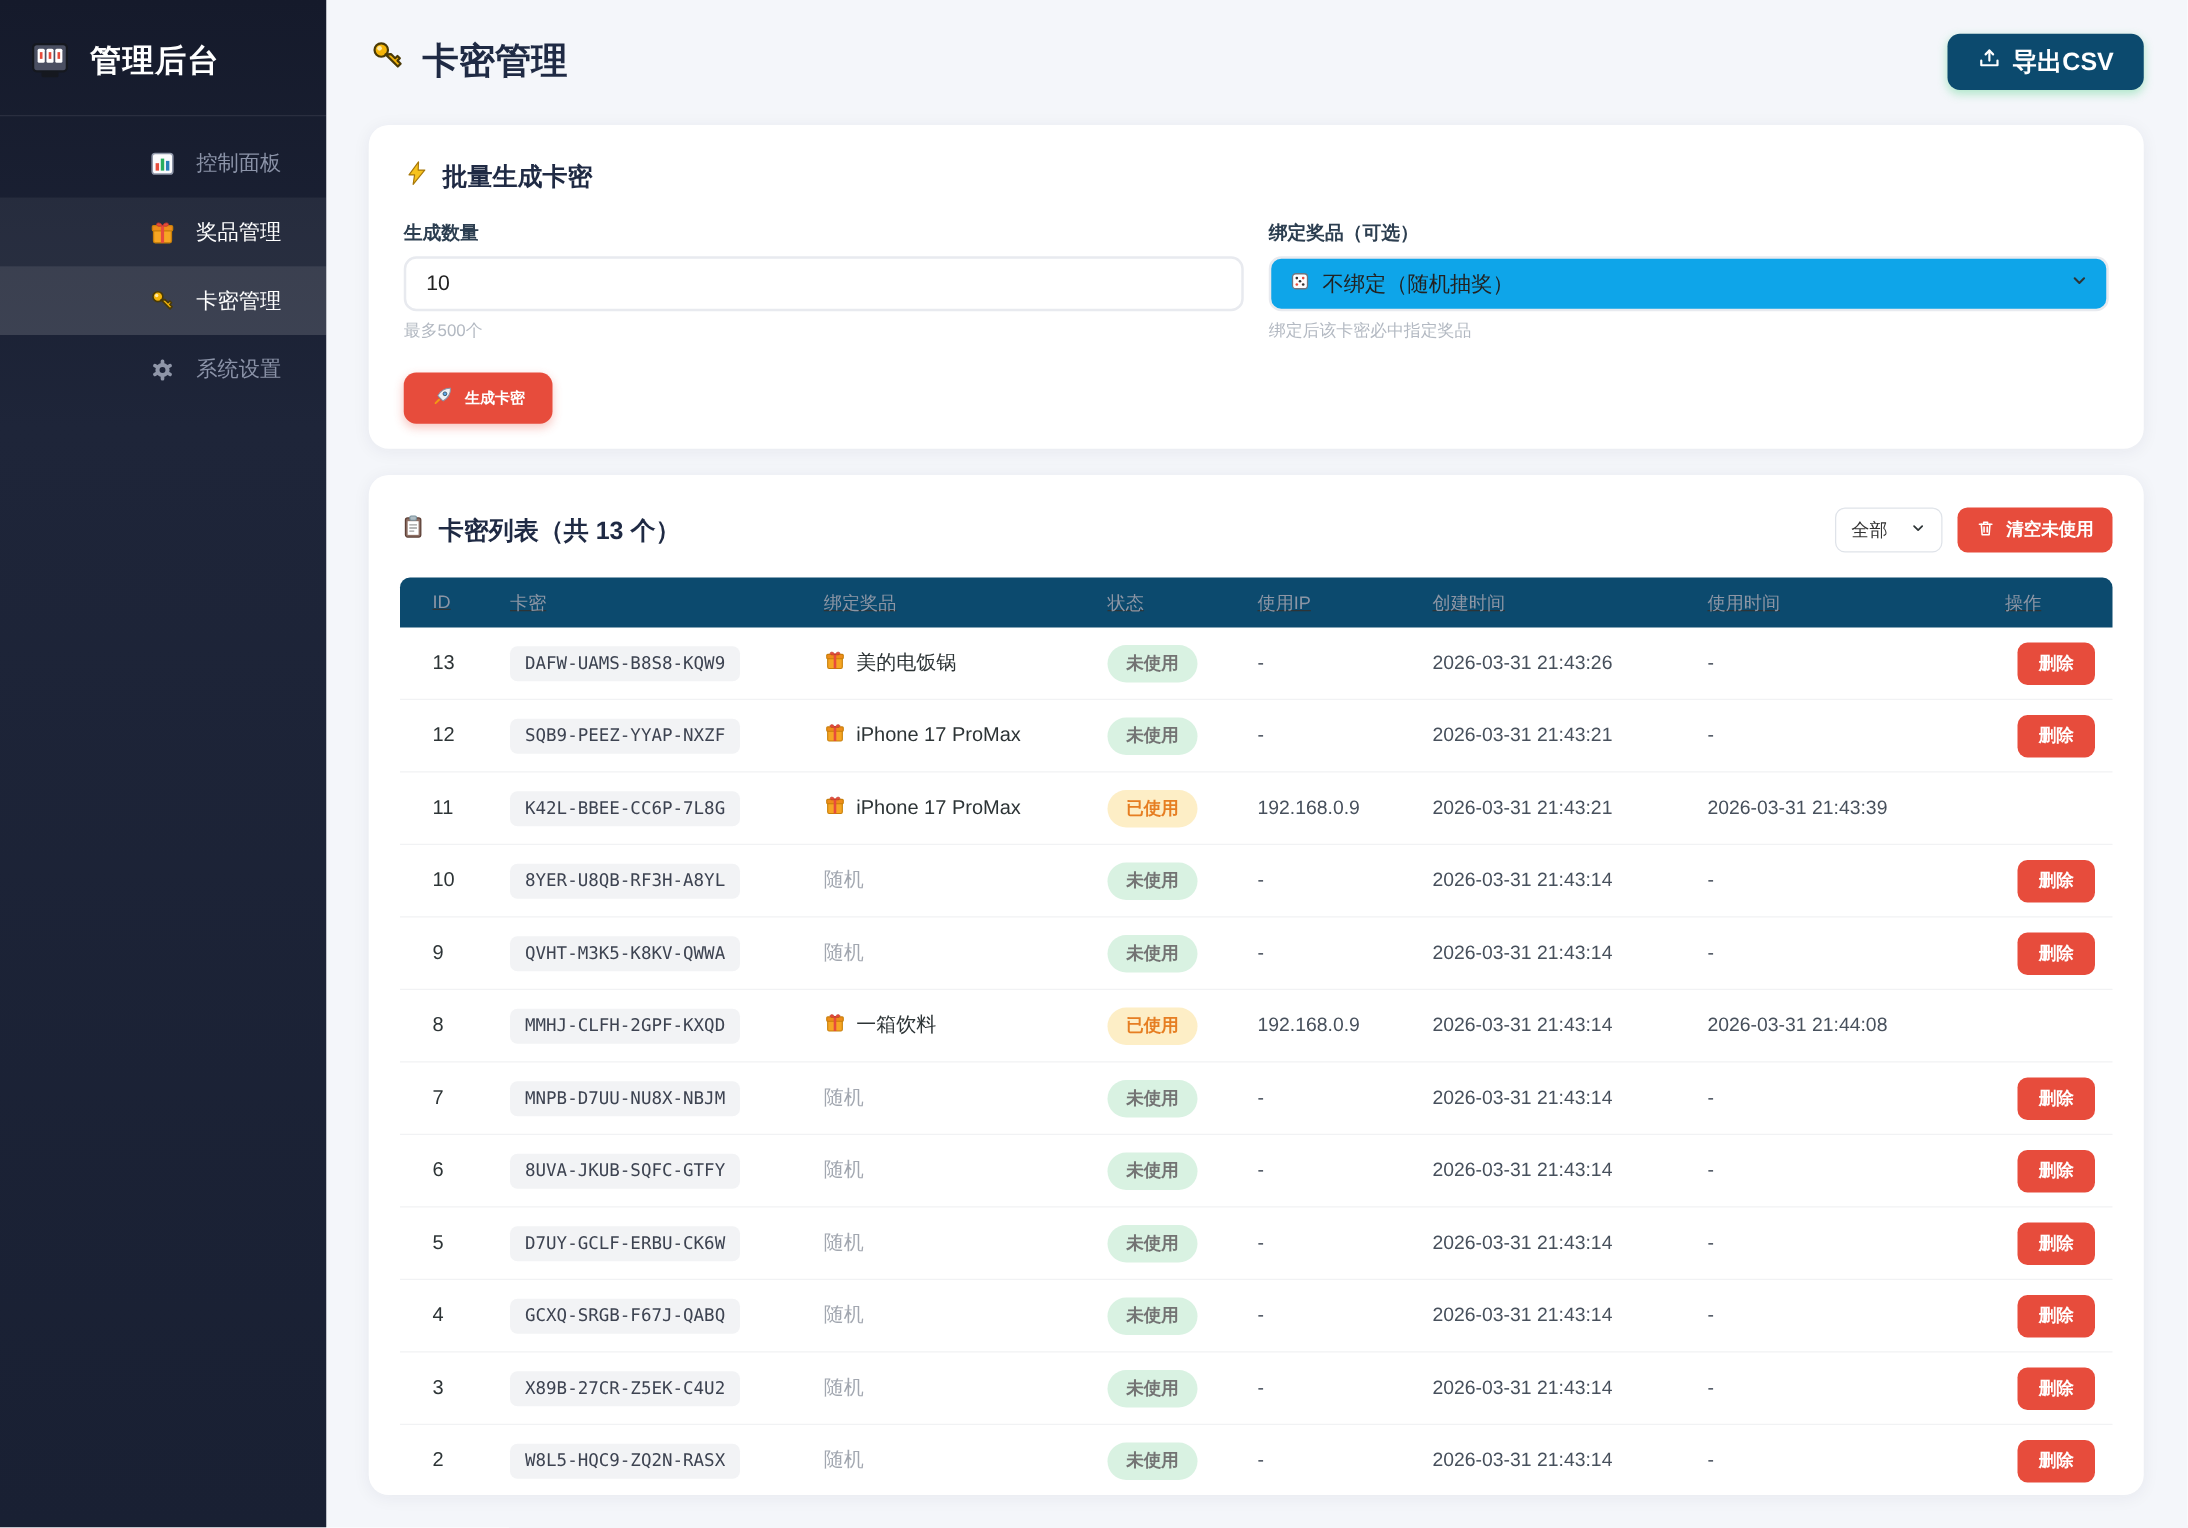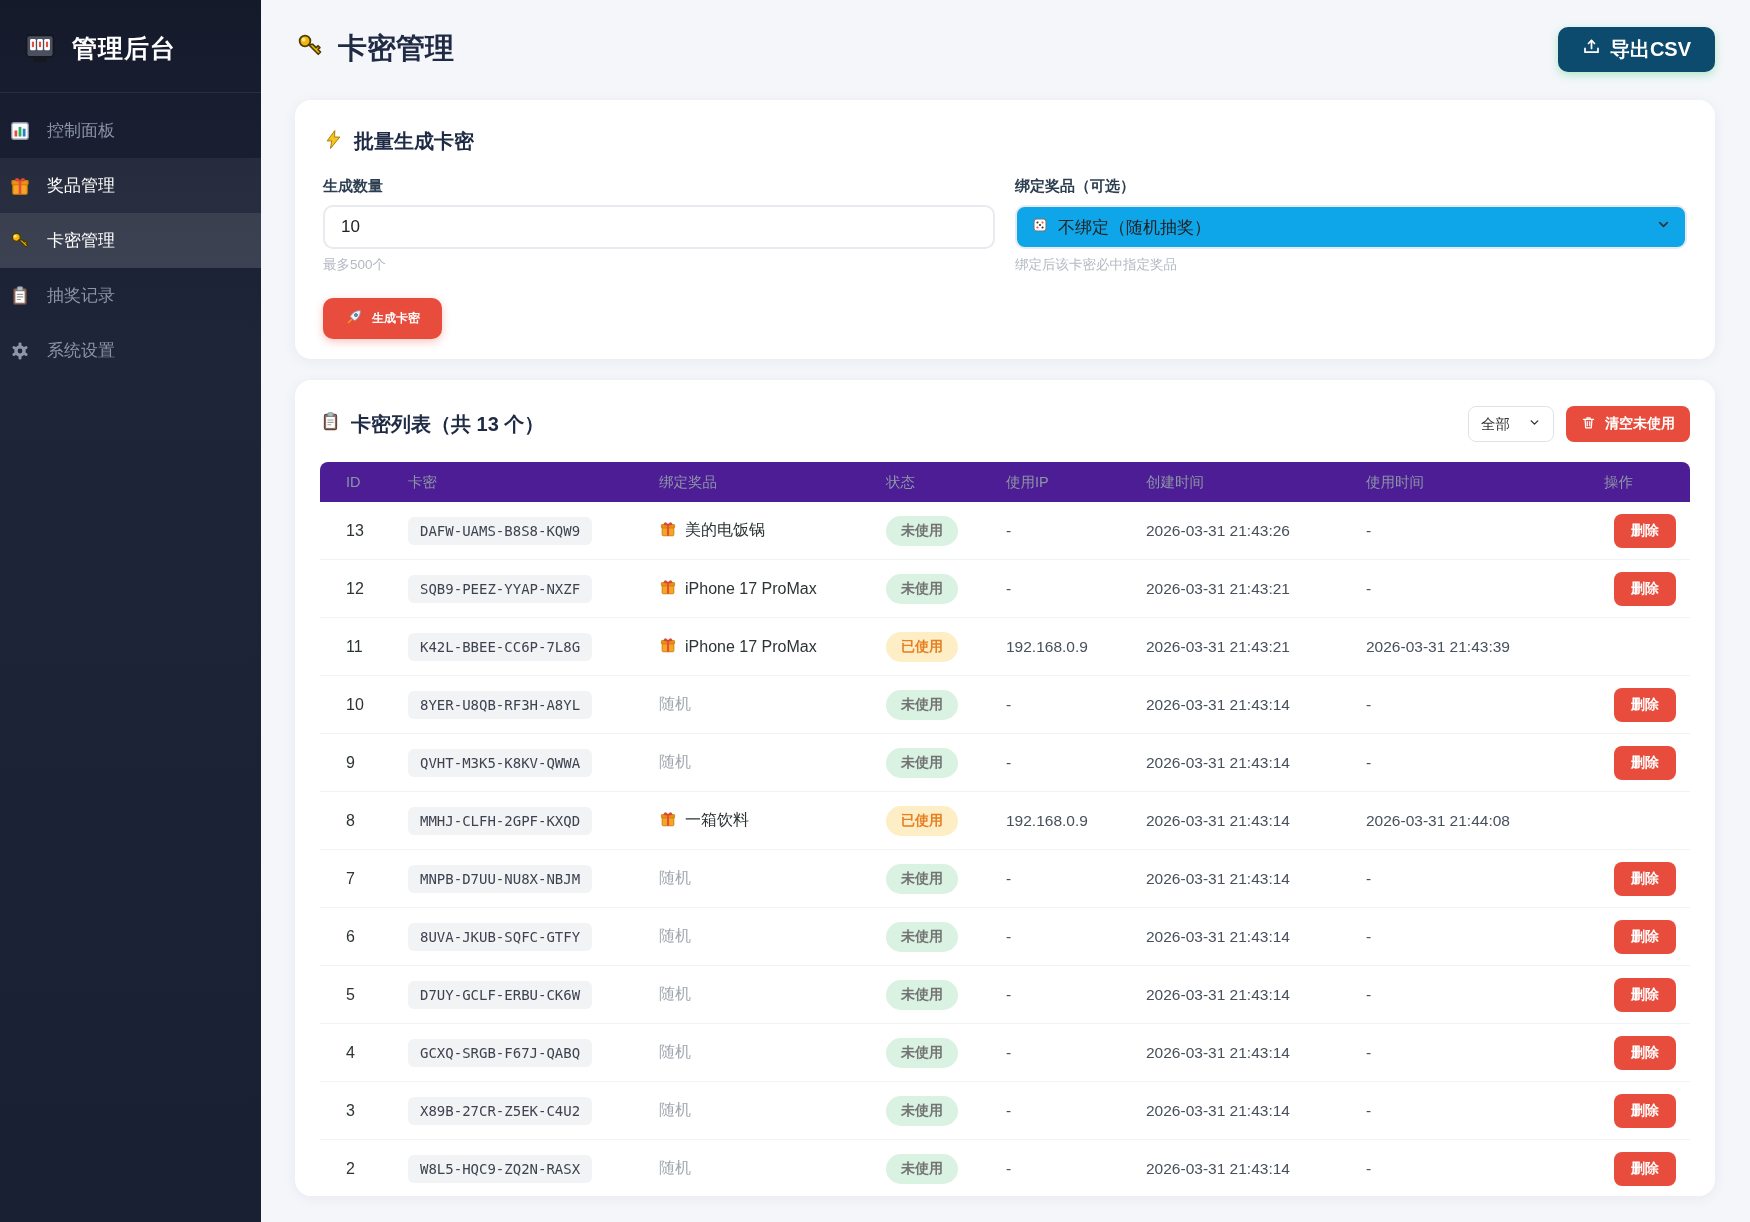--- a/index.html
+++ b/index.html
@@ -20,22 +20,22 @@
     display:flex;align-items:center;gap:14px;
     padding:30px 22px 26px 22px;
     border-bottom:1px solid rgba(255,255,255,.08);
   }
   .logo .ico{width:36px;height:36px;}
   .logo .ico svg{width:36px;height:36px;}
   .logo-title{font-size:25px;font-weight:bold;letter-spacing:1px;color:#fff;}
   .nav{padding-top:10px;}
   .nav-item{
     display:flex;align-items:center;gap:16px;
-    height:55px;padding:0 9px;cursor:pointer;
-    color:#8b93a8;font-size:17px;
+    height:55px;padding:0 36px;cursor:pointer;
+    color:#8b93a8;font-size:17px;justify-content:flex-end;
   }
   .nav-item .nav-ico{width:22px;height:22px;display:inline-flex;}
   .nav-item .nav-ico svg{width:22px;height:22px;}
   .nav-item.hover{background:rgba(255,255,255,.06);color:#fff;}
   .nav-item.active{background:rgba(255,255,255,.14);color:#fff;}
 
   
   .main{flex:1;padding:24px 35px 0 34px;box-sizing:border-box;}
   .page-head{display:flex;align-items:center;justify-content:space-between;height:50px;}
   .page-title{display:flex;align-items:center;gap:13px;font-size:29px;font-weight:bold;color:#1f2a44;}
@@ -88,21 +88,21 @@
   .select-small .chev svg{width:13px;height:13px;}
   .btn-clear{background:#e74c3c;border-radius:8px;height:36px;padding:0 15px;font-size:14px;}
   .btn-clear svg{width:15px;height:15px;}
 
   .table{margin-top:20px;}
   .thead,.trow{
     display:grid;
     grid-template-columns:88px 251px 227px 120px 140px 220px 238px 1fr;
     align-items:center;
   }
-  .thead{height:40px;background:#4c1d95;border-radius:8px 8px 0 0;}
+  .thead{height:40px;background:#0c4a6e;border-radius:8px 8px 0 0;text-decoration:underline;}
   .th{font-size:14.5px;color:#8d96a5;}
   .th:first-child{padding-left:26px;}
   .trow{height:58px;box-sizing:border-box;border-bottom:1px solid #f1f2f4;}
   .c-id{padding-left:26px;font-size:16px;color:#2d3436;}
   .chip{
     display:inline-block;background:#f2f3f5;border-radius:6px;padding:6px 12px;
     font-family:"DejaVu Sans Mono","Liberation Mono",monospace;font-size:14px;color:#3d4351;
   }
   .c-prize{display:flex;align-items:center;gap:8px;font-size:16px;color:#2d3436;}
   .c-prize .ico svg{width:18px;height:18px;}
@@ -164,31 +164,20 @@
                 <path d="M10.8 10.8 L18.6 18.6 L20.4 16.8 L18.4 14.8 L19.9 13.3 L18.4 11.8 L16.9 13.3 L14.2 10.6 Z"></path>
               </g>
               <circle cx="6.9" cy="6.9" r="1.5" fill="#fde9a8"></circle>
             </svg>
           </span>
           <span class="nav-label">卡密管理</span>
         </div>
         <div class="nav-item">
           <span class="nav-ico">
             <svg viewBox="0 0 24 24">
-              <rect x="5" y="3.8" width="14" height="17.5" rx="2" fill="#8d6e63" stroke="#5d4037" stroke-width="1.2"></rect>
-              <rect x="7" y="6.8" width="10" height="12.5" fill="#fff"></rect>
-              <rect x="9" y="2" width="6" height="4" rx="1.2" fill="#b0bec5" stroke="#78909c" stroke-width="1"></rect>
-              <path d="M8.5 10.2h7M8.5 13h7M8.5 15.8h4.5" stroke="#9e9e9e" stroke-width="1.2"></path>
-            </svg>
-          </span>
-          <span class="nav-label">抽奖记录</span>
-        </div>
-        <div class="nav-item">
-          <span class="nav-ico">
-            <svg viewBox="0 0 24 24">
               <g fill="#8f96a8">
                 <rect x="10.4" y="2.8" width="3.2" height="18.4" rx="1.4"></rect>
                 <rect x="10.4" y="2.8" width="3.2" height="18.4" rx="1.4" transform="rotate(60 12 12)"></rect>
                 <rect x="10.4" y="2.8" width="3.2" height="18.4" rx="1.4" transform="rotate(120 12 12)"></rect>
                 <circle cx="12" cy="12" r="6.2"></circle>
               </g>
               <circle cx="12" cy="12" r="2.6" fill="#1d2438"></circle>
             </svg>
           </span>
           <span class="nav-label">系统设置</span>

